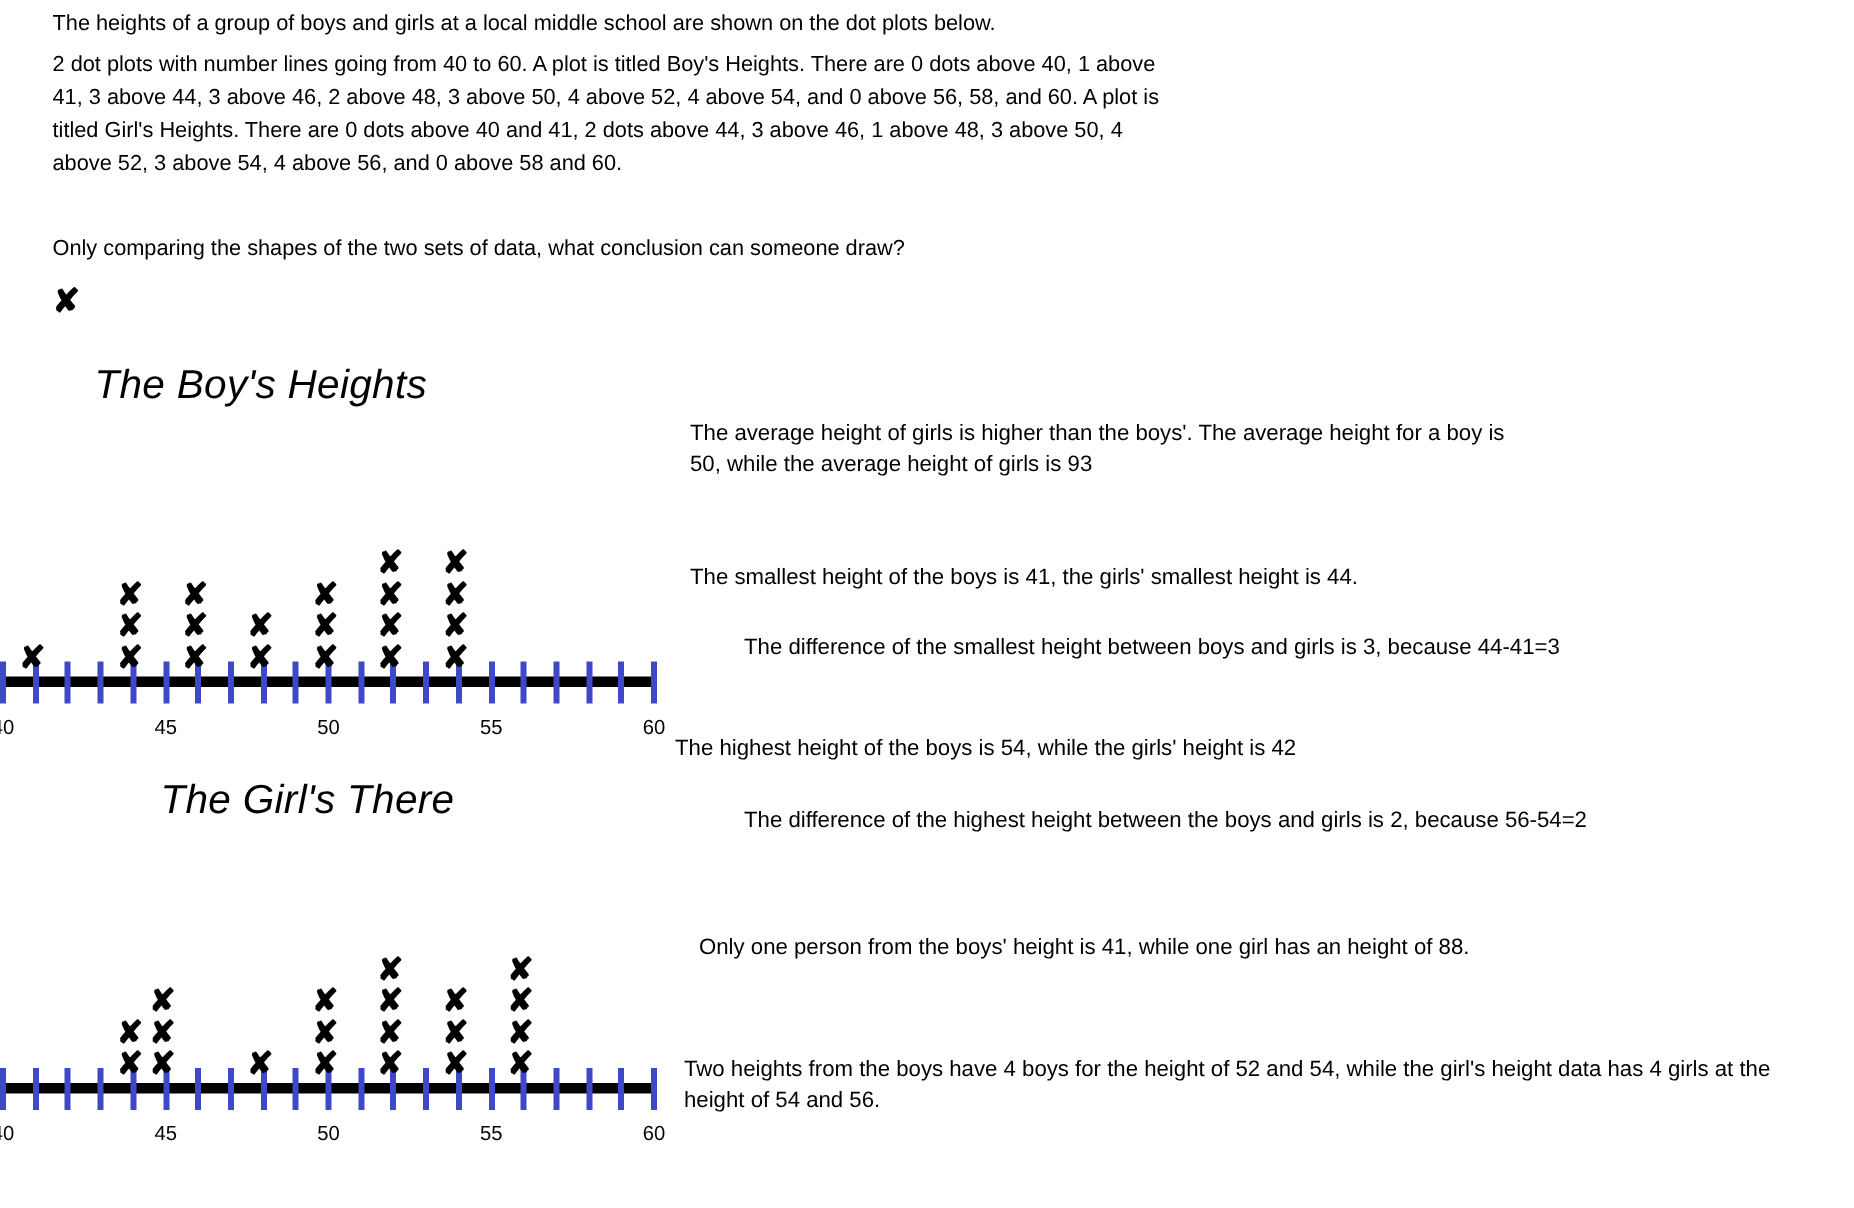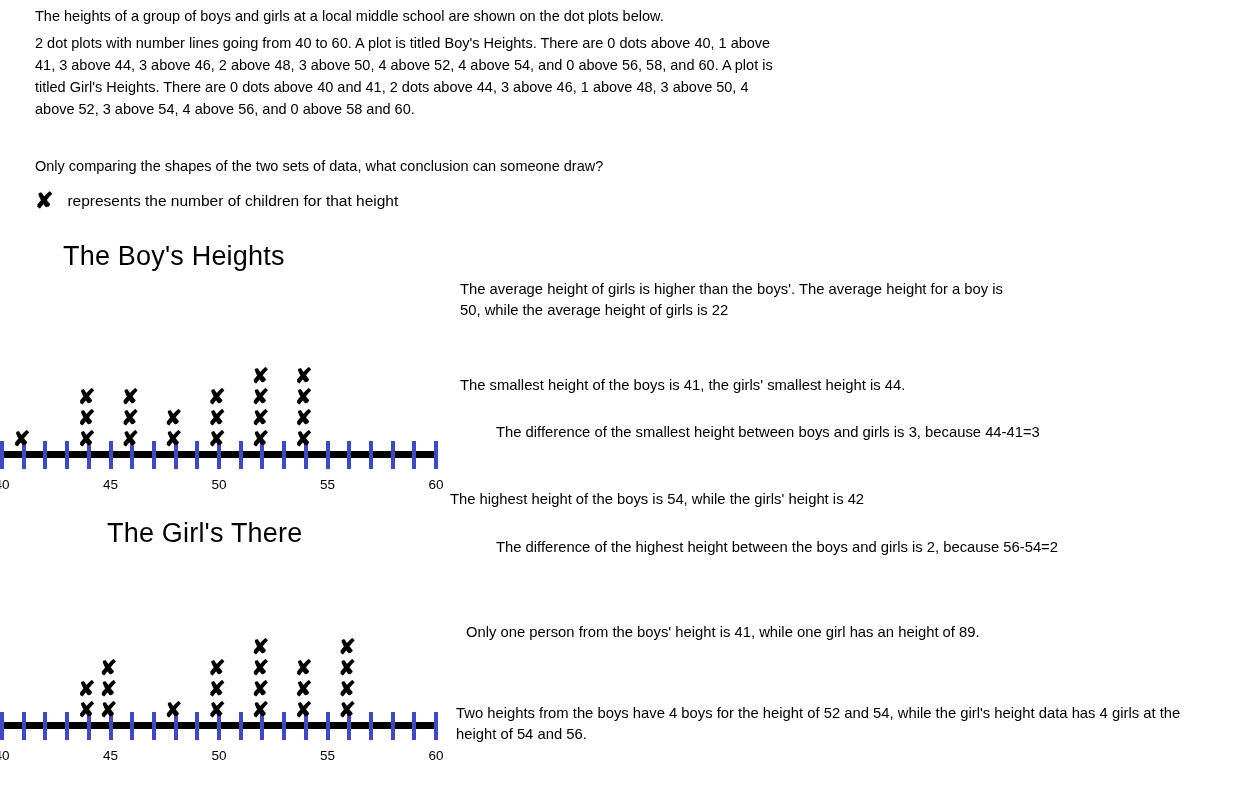--- a/index.html
+++ b/index.html
@@ -35,20 +35,21 @@
     display: flex; align-items: center; gap: 14px;
     font-size: 15.5px;
   }
   #legend .x-glyph { font-size: 22px; font-weight: 700; line-height: 1; }
 
   
   .plot-title {
     font-size: 27px;
     font-weight: 400;
     letter-spacing: .2px;
+    font-style: italic;
   }
   #boys-title { left: 42px; top: 241px; }
   #girls-title { left: 86px; top: 518px; }
 
   
   .dotplot { position: absolute; }
   #boys-plot { left: 0px; top: 275px; width: 440px; height: 225px; }
   #girls-plot { left: 0px; top: 552px; width: 440px; height: 225px; }
 
   .axis-line {
@@ -102,21 +103,20 @@
 </style>
 </head>
 <body>
 
 <div class="abs" id="intro-line">The heights of a group of boys and girls at a local middle school are shown on the dot plots below.</div>
 <div class="abs" id="description">2 dot plots with number lines going from 40 to 60. A plot is titled Boy's Heights. There are 0 dots above 40, 1 above 41, 3 above 44, 3 above 46, 2 above 48, 3 above 50, 4 above 52, 4 above 54, and 0 above 56, 58, and 60. A plot is titled Girl's Heights. There are 0 dots above 40 and 41, 2 dots above 44, 3 above 46, 1 above 48, 3 above 50, 4 above 52, 3 above 54, 4 above 56, and 0 above 58 and 60.</div>
 <div class="abs" id="question">Only comparing the shapes of the two sets of data, what conclusion can someone draw?</div>
 
 <div class="abs" id="legend">
   <span class="x-glyph">✘</span>
-  <span>represents the number of children for that height</span>
 </div>
 
 <div class="abs plot-title" id="boys-title">The Boy's Heights</div>
 <div class="dotplot" id="boys-plot">
     <div class="axis-line" style="top: 176px;"></div>
     <div class="tick" style="left: 0px; top: 166px;"></div>
     <div class="tick" style="left: 21.7px; top: 166px;"></div>
     <div class="tick" style="left: 43.4px; top: 166px;"></div>
     <div class="tick" style="left: 65.1px; top: 166px;"></div>
     <div class="tick" style="left: 86.8px; top: 166px;"></div>
@@ -235,19 +235,19 @@
       <div class="dot">✘</div>
     </div>
     <div class="dot-col" style="left: 338.2px; bottom: 57px;">
       <div class="dot">✘</div>
       <div class="dot">✘</div>
       <div class="dot">✘</div>
       <div class="dot">✘</div>
     </div>
   </div>
 
-<div class="note" id="note-0">The average height of girls is higher than the boys'. The average height for a boy is 50, while the average height of girls is 22</div>
+<div class="note" id="note-0">The average height of girls is higher than the boys'. The average height for a boy is 50, while the average height of girls is 93</div>
 <div class="note" id="note-1">The smallest height of the boys is 41, the girls' smallest height is 44.</div>
 <div class="note" id="note-2">The difference of the smallest height between boys and girls is 3, because 44-41=3</div>
 <div class="note" id="note-3">The highest height of the boys is 54, while the girls' height is 42</div>
 <div class="note" id="note-4">The difference of the highest height between the boys and girls is 2, because 56-54=2</div>
-<div class="note" id="note-5">Only one person from the boys' height is 41, while one girl has an height of 89.</div>
+<div class="note" id="note-5">Only one person from the boys' height is 41, while one girl has an height of 88.</div>
 <div class="note" id="note-6">Two heights from the boys have 4 boys for the height of 52 and 54, while the girl's height data has 4 girls at the height of 54 and 56.</div>
 
 </body></html>

